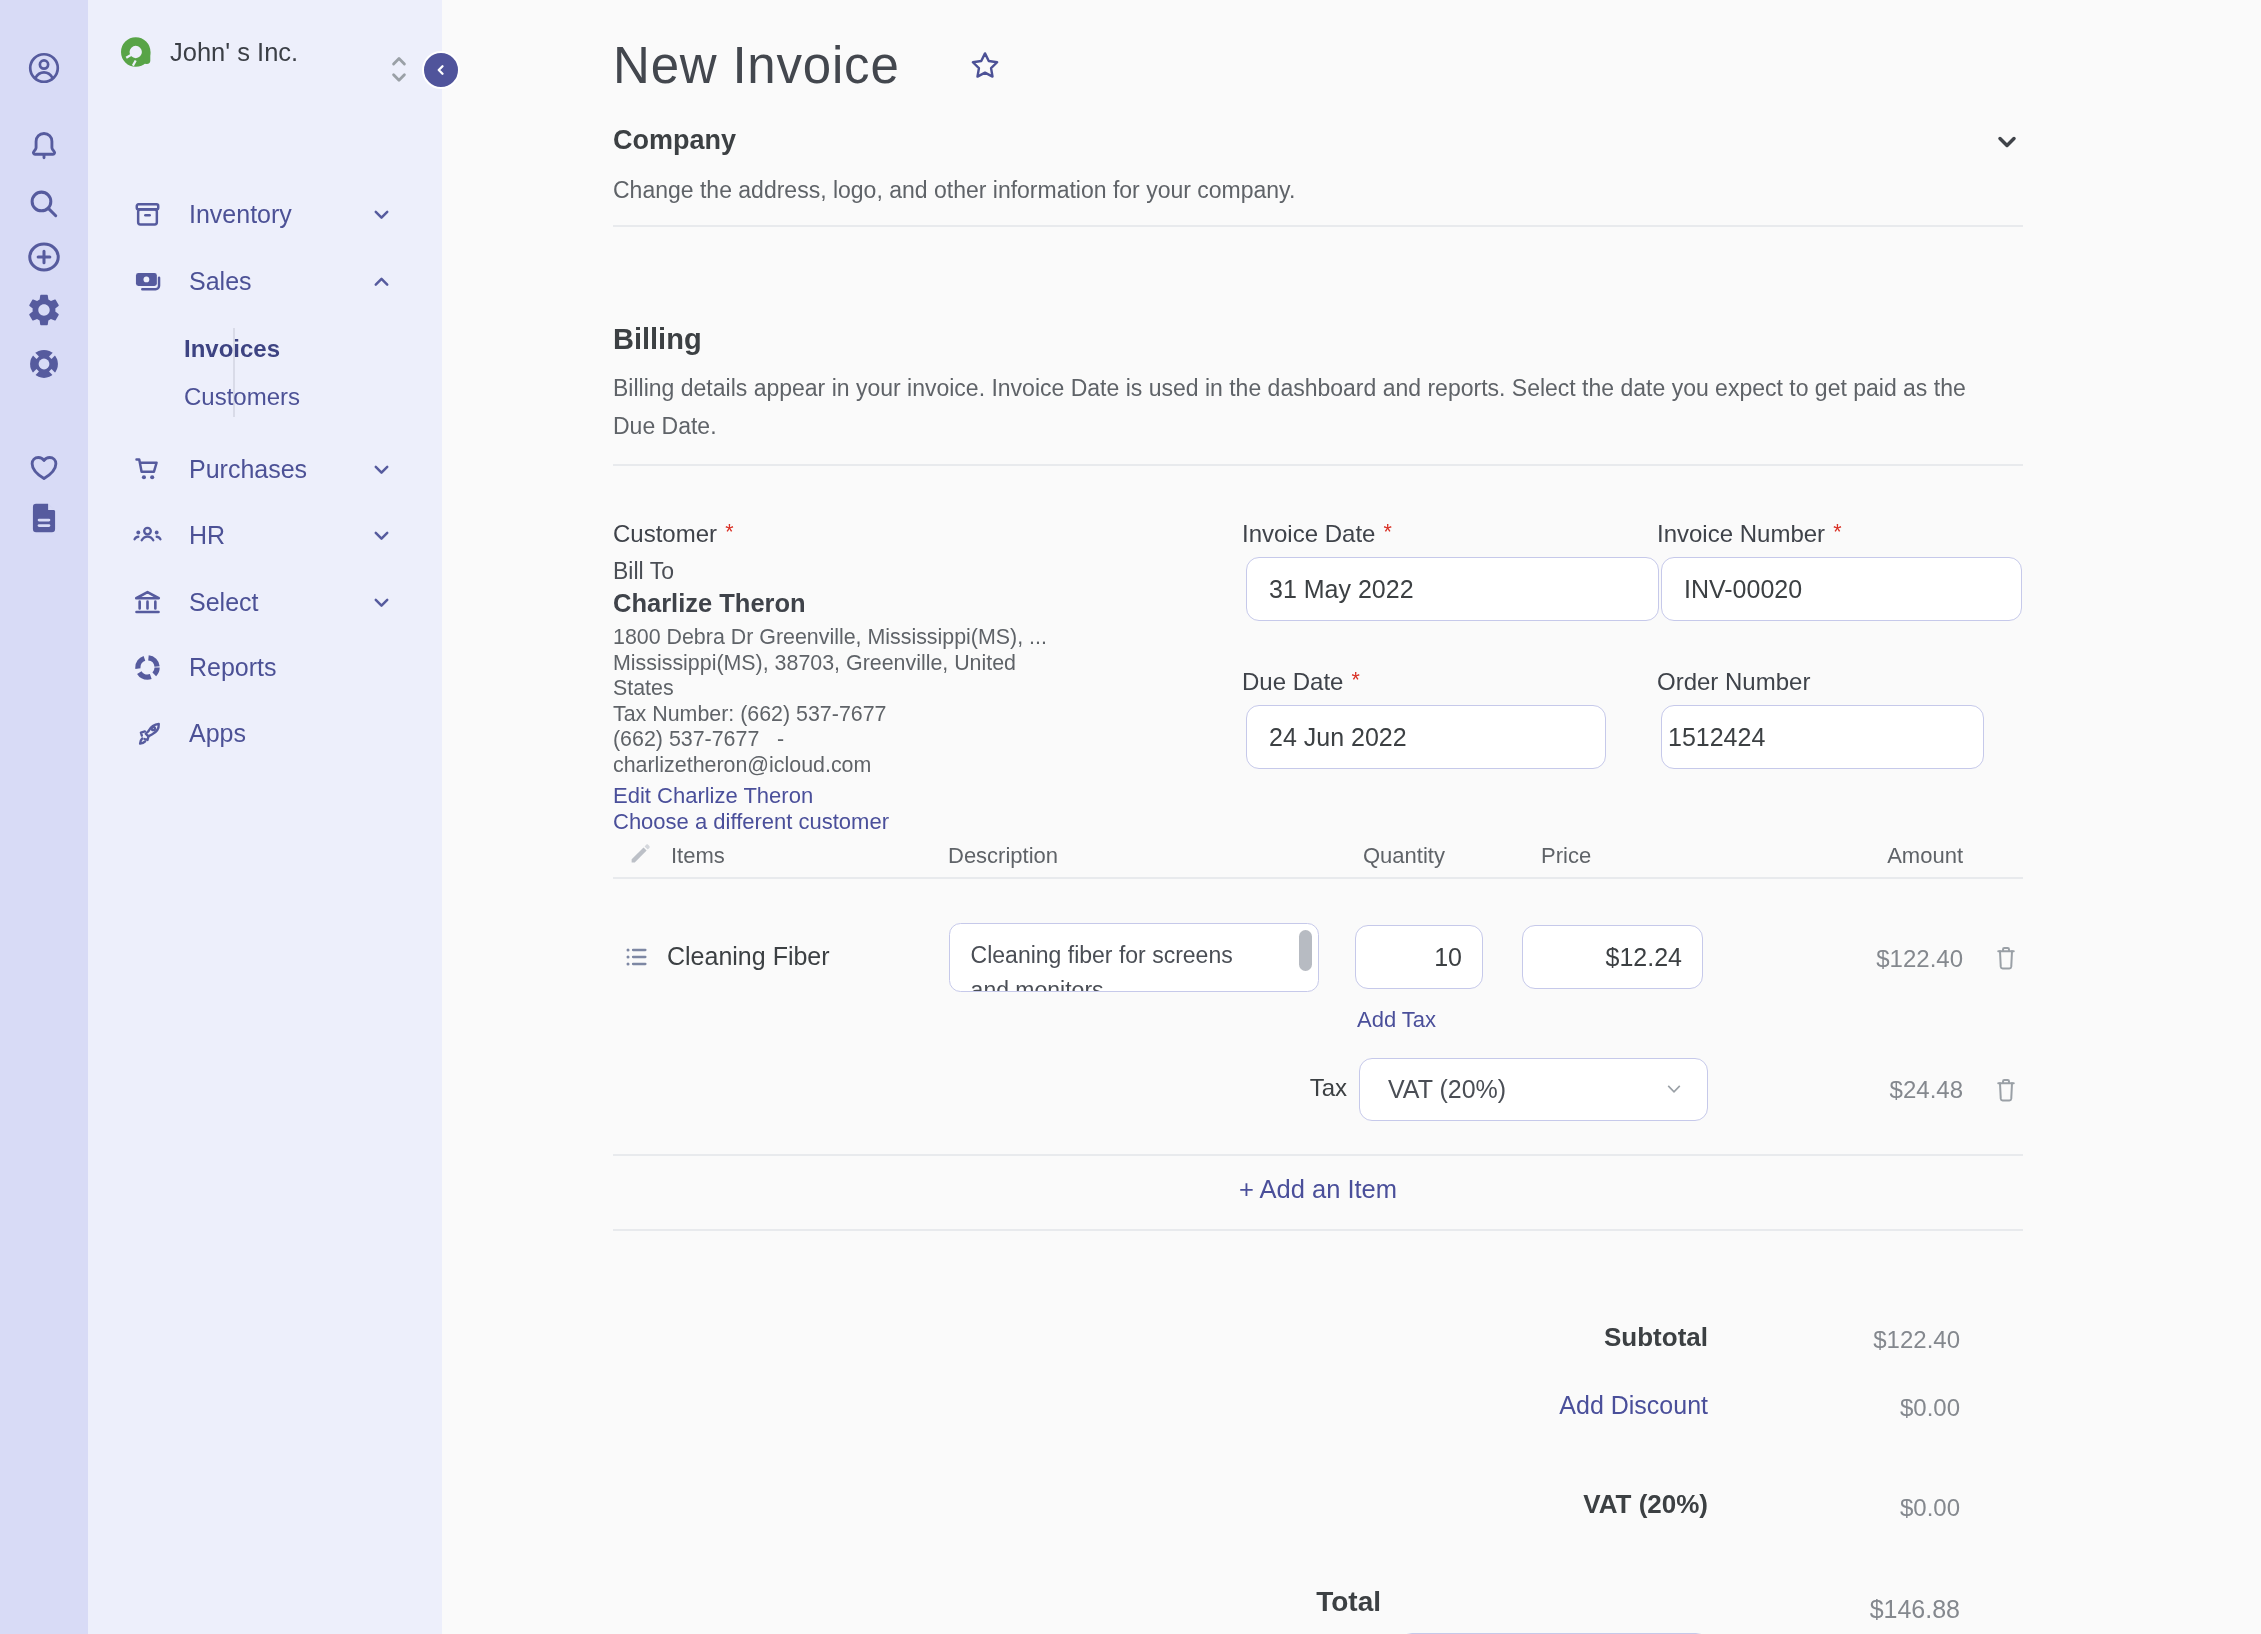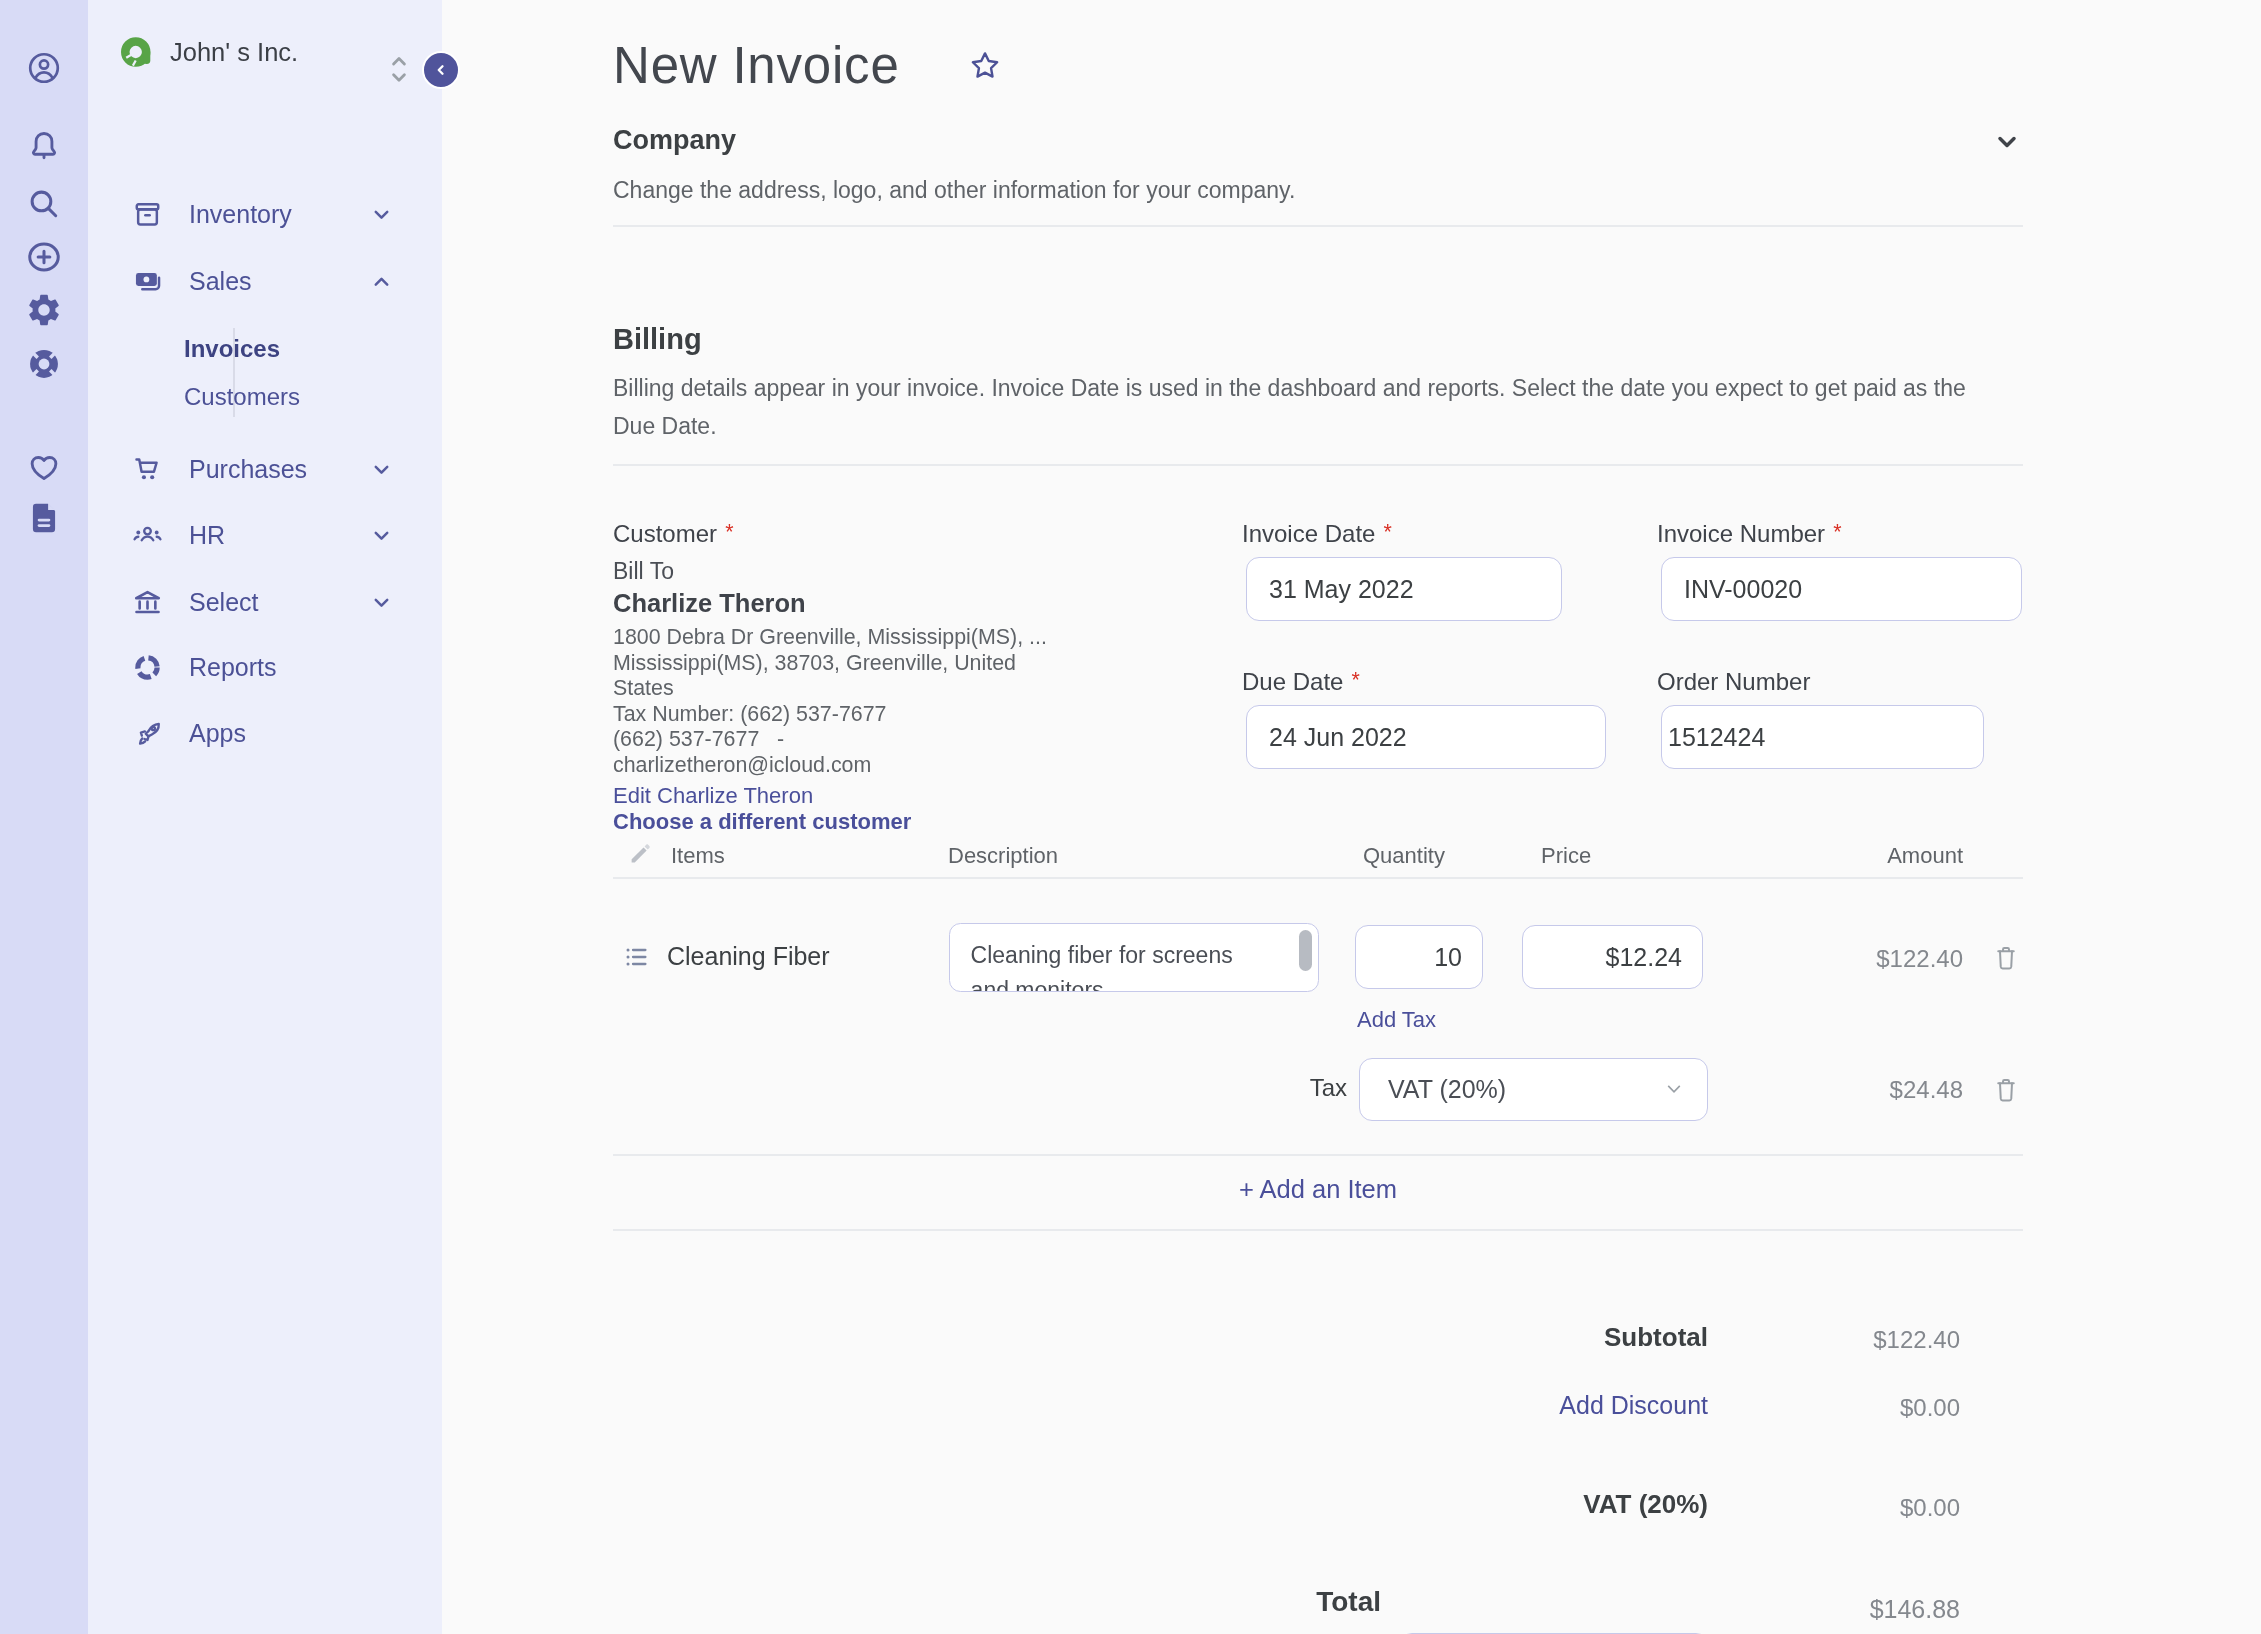--- a/index.html
+++ b/index.html
@@ -268,25 +268,25 @@
   </div>
   <div class="abs" style="left:171px; top:558px; font-size:23px; color:#4a4e55;">Bill To</div>
   <div class="abs" style="left:171px; top:589px; font-size:25.5px; font-weight:700; color:#3f434a;">Charlize Theron</div>
   <div class="abs addr" style="left:171px; top:625px;">1800 Debra Dr Greenville, Mississippi(MS),  ...</div>
   <div class="abs addr" style="left:171px; top:651px;">Mississippi(MS), 38703, Greenville, United</div>
   <div class="abs addr" style="left:171px; top:676px;">States</div>
   <div class="abs addr" style="left:171px; top:702px;">Tax Number: (662) 537-7677</div>
   <div class="abs addr" style="left:171px; top:727px; white-space:pre;">(662) 537-7677   -</div>
   <div class="abs addr" style="left:171px; top:753px;">charlizetheron@icloud.com</div>
   <div class="abs link" style="left:171px; top:783px; font-size:22px;">Edit Charlize Theron</div>
-  <div class="abs link" style="left:171px; top:809px; font-size:22px;font-weight:bold;">Choose a different customer</div>
+  <div class="abs link" style="left:171px; top:809px; font-size:22px;">Choose a different customer</div>
 
   <div class="abs" style="left:800px; top:520px;">
     <span class="field-label">Invoice Date</span><span class="req">*</span></div>
-  <div class="abs tbox" style="left:804px; top:557px; width:316px;">31 May 2022</div>
+  <div class="abs tbox" style="left:804px; top:557px; width:413px;">31 May 2022</div>
 
   <div class="abs" style="left:1215px; top:520px;">
     <span class="field-label">Invoice Number</span><span class="req">*</span></div>
   <div class="abs tbox" style="left:1219px; top:557px; width:361px;">INV-00020</div>
 
   <div class="abs" style="left:800px; top:668px;">
     <span class="field-label">Due Date</span><span class="req">*</span></div>
   <div class="abs tbox" style="left:804px; top:705px; width:360px;">24 Jun 2022</div>
 
   <div class="abs field-label" style="left:1215px; top:668px;">Order Number</div>

